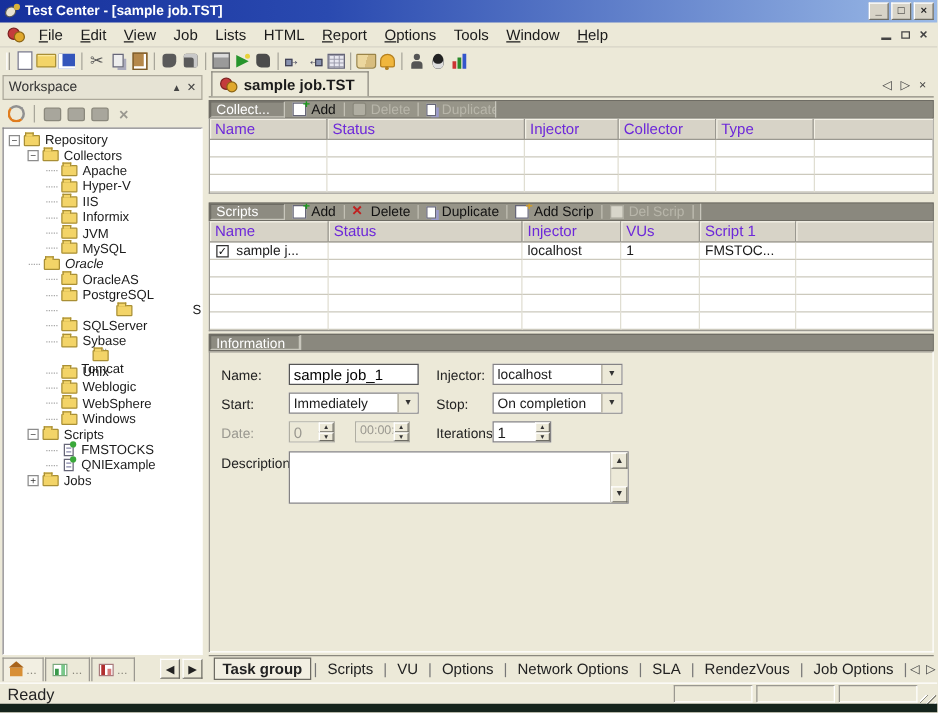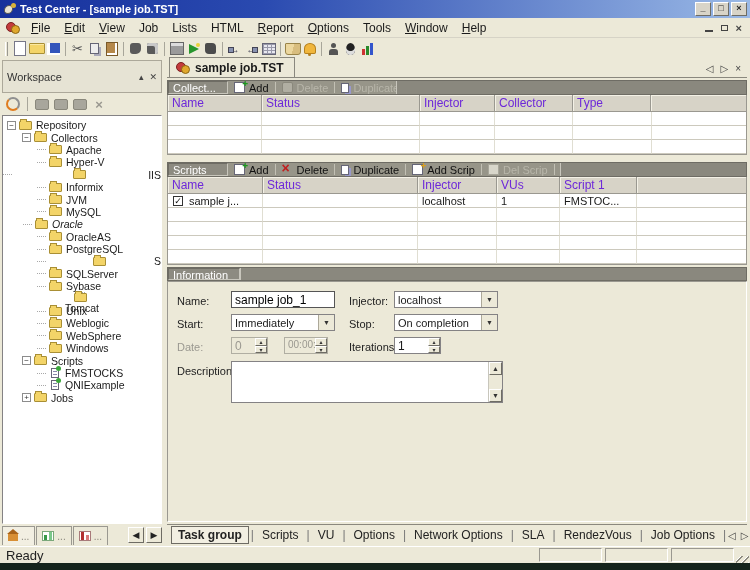--- a/index.html
+++ b/index.html
@@ -49,21 +49,21 @@
  linear-gradient(90deg,#99a 1px,transparent 1px) 4px 0/4px 10px,#e8e8f0}
 .ti-book::before{content:"";width:14px;height:10px;background:linear-gradient(105deg,#ecd79e 50%,#d8bd7e 50%);border:1px solid #9a8448;border-radius:1px 1px 3px 3px}
 .ti-bell::before{content:"";width:10px;height:9px;background:#f0b63c;border:1px solid #b5801e;border-radius:50% 50% 15% 15%}
 .ti-bell::after{content:"";position:absolute;bottom:1px;left:7px;width:3px;height:3px;background:#b5801e;border-radius:50%}
 .ti-user::before{content:"";width:9px;height:6px;background:#555;border-radius:3px 3px 0 0;margin-top:7px}
 .ti-user::after{content:"";position:absolute;top:2px;left:6px;width:5px;height:5px;background:#555;border-radius:50%}
 .ti-penguin::before{content:"";width:9px;height:12px;background:#222;border-radius:50% 50% 40% 40%;box-shadow:inset 0 -4px 0 #ddd}
 .ti-chart::before{content:"";width:12px;height:12px;background-image:linear-gradient(#c33,#c33),linear-gradient(#2a8a2a,#2a8a2a),linear-gradient(#3355cc,#3355cc);background-size:3px 6px,3px 9px,3px 12px;background-position:0 100%,4px 100%,8px 100%;background-repeat:no-repeat}
 
 .workspace{position:absolute;left:2px;top:60px;width:160px;height:485px;display:flex;flex-direction:column}
-.ws-header{height:33px;border:1px solid #aca89a;background:#e6e3d4;display:flex;align-items:center;padding:0 4px;font-size:11px;color:#333}
+.ws-header{height:20px;border:1px solid #aca89a;background:#e6e3d4;display:flex;align-items:center;padding:0 4px;font-size:11px;color:#333}
 .ws-hbtns{margin-left:auto;display:flex;gap:6px;font-size:9px;color:#444}
 .ws-toolbar{height:22px;display:flex;align-items:center;gap:3px;padding:0 3px}
 .wsi{width:16px;height:15px;display:inline-flex;align-items:center;justify-content:center;position:relative;flex:none}
 .wsi-refresh::before{content:"";width:10px;height:10px;border:2px solid #909090;border-bottom-color:#e07c1e;border-left-color:#e07c1e;border-radius:50%}
 .wsi-blob::before{content:"";width:12px;height:9px;background:#a8a69c;border:1px solid #8a887c;border-radius:2px}
 .wsi-x::before{content:"×";font-size:13px;font-weight:bold;color:#9a9890}
 .tree{flex:1;background:#fff;border:1px solid;border-color:#848284 #fff #fff #848284;overflow:hidden;padding-top:3px}
 .tree-row{height:12.4px;display:flex;align-items:center;white-space:nowrap;font-size:10.5px}
 .toggle{width:9px;height:9px;border:1px solid #8c8c8c;background:#fff;font-size:8px;line-height:7px;text-align:center;color:#333;flex:none;margin-right:3px}
 .stub{width:9px;height:1px;border-top:1px dotted #a8a8a8;flex:none;margin-right:3px}
@@ -239,21 +239,21 @@
       <div class="tree-row" style="padding-left: 34px;">
         <span class="stub"></span>
         <span class="tree-folder"></span>
         <span>Apache</span>
       </div>
       <div class="tree-row" style="padding-left: 34px;">
         <span class="stub"></span>
         <span class="tree-folder"></span>
         <span>Hyper-V</span>
       </div>
-      <div class="tree-row" style=" justify-content: space-between;">
+      <div class="tree-row" style="padding-left: 34px;">
         <span class="stub"></span>
         <span class="tree-folder"></span>
         <span>IIS</span>
       </div>
       <div class="tree-row" style="padding-left: 34px;">
         <span class="stub"></span>
         <span class="tree-folder"></span>
         <span>Informix</span>
       </div>
       <div class="tree-row" style="padding-left: 34px;">

